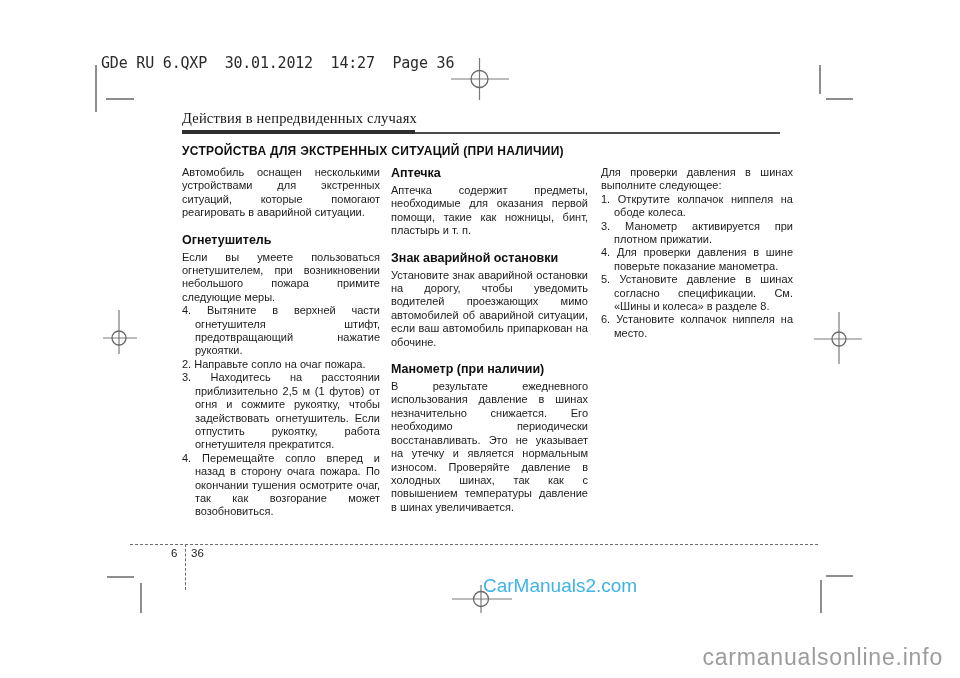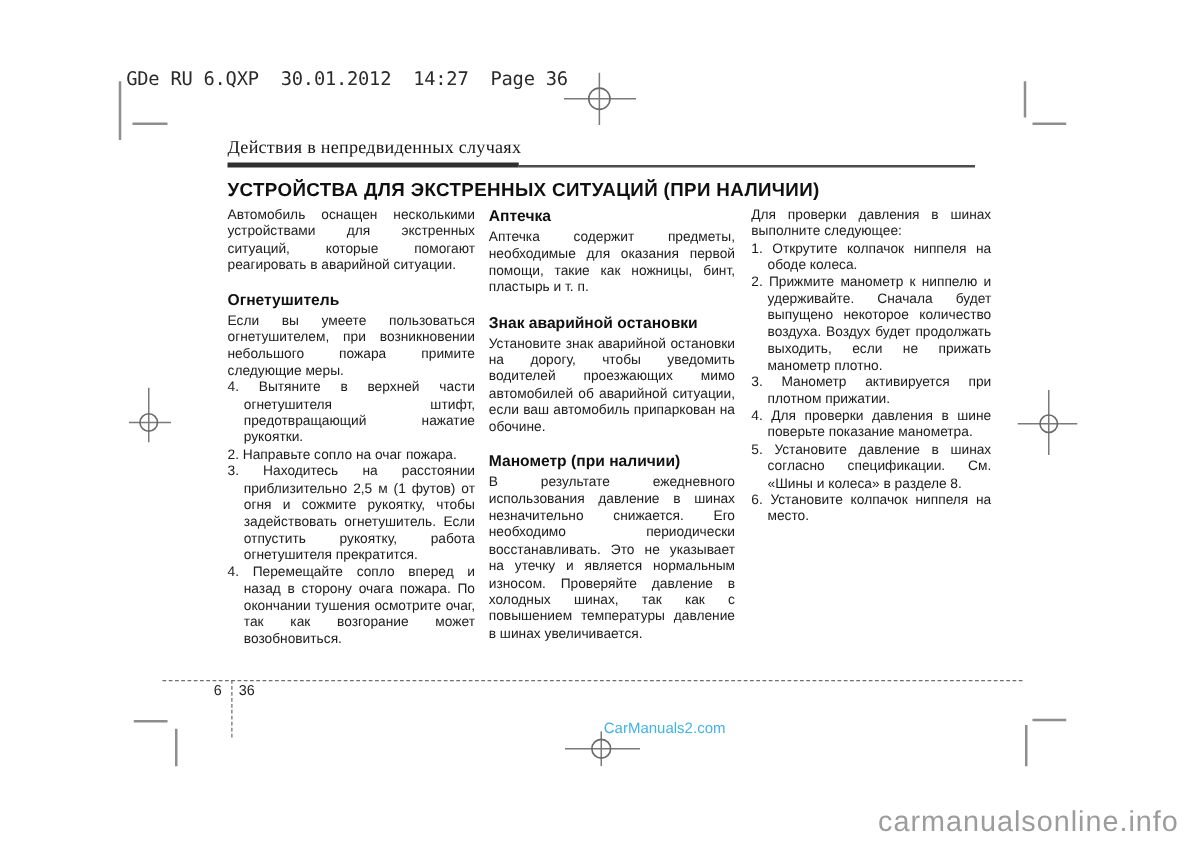--- a/index.html
+++ b/index.html
@@ -33,21 +33,21 @@
     font-family: "Liberation Serif", serif;
     font-size: 14.5px; color: #161616;
     white-space: nowrap; letter-spacing: 0.2px;
   }
   .rule-thick { left: 182px; top: 130px; width: 233px; height: 4px; background: #2f2f2f; }
   .rule-thin  { left: 415px; top: 132px; width: 365px; height: 2px; background: #4c4c4c; }
 
   
   .section-heading {
     left: 182px; top: 144px;
-    font-size: 15px; font-weight: bold;
+    font-size: 12px; font-weight: bold;
     letter-spacing: 0.3px; color: #101010;
     white-space: nowrap;
   }
 
   
   .col {
     top: 166px;
     font-size: 11px; line-height: 13.4px;
     text-align: justify;
     hyphens: none;
@@ -67,21 +67,21 @@
 
   
   .foot-dash-h { left: 130px; top: 544px; width: 688px; border-top: 1px dashed #6f6f6f; height: 0; }
   .foot-dash-v { left: 185px; top: 544px; height: 46px; border-left: 1px dashed #6f6f6f; width: 0; }
   .foot-num { font-size: 11.5px; color: #222; }
   .chapter-num { left: 171px; top: 547px; }
   .page-num { left: 191px; top: 547px; }
 
   .wm-blue {
     left: 483px; top: 575px;
-    font-size: 12px; color: #3fb3e6;
+    font-size: 19px; color: #3fb3e6;
     text-decoration: none; white-space: nowrap;
   }
   .wm-gray {
     right: 17px; top: 644px;
     font-size: 23px; color: #9c9c9c;
     letter-spacing: 0.8px; white-space: nowrap; margin-left: 11px;
   }
 </style>
 </head>
 <body>
@@ -147,21 +147,20 @@
   <p>Аптечка содержит предметы, необходимые для оказания первой помощи, такие как ножницы, бинт, пластырь и т. п.</p>
   <div class="sub-heading gap-before">Знак аварийной остановки</div>
   <p>Установите знак аварийной остановки на дорогу, чтобы уведомить водителей проезжающих мимо автомобилей об аварийной ситуации, если ваш автомобиль припаркован на обочине.</p>
   <div class="sub-heading gap-before">Манометр (при наличии)</div>
   <p>В результате ежедневного использования давление в шинах незначительно снижается. Его необходимо периодически восстанавливать. Это не указывает на утечку и является нормальным износом. Проверяйте давление в холодных шинах, так как с повышением температуры давление в шинах увеличивается.</p>
 </div>
 
 <div class="abs col col-3">
   <p>Для проверки давления в шинах выполните следующее:</p>
   <div class="li">1. Открутите колпачок ниппеля на ободе колеса.</div>
-  <div class="li">2. Прижмите манометр к ниппелю и удерживайте. Сначала будет выпущено некоторое количество воздуха. Воздух будет продолжать выходить, если не прижать манометр плотно.</div>
   <div class="li">3. Манометр активируется при плотном прижатии.</div>
   <div class="li">4. Для проверки давления в шине поверьте показание манометра.</div>
   <div class="li">5. Установите давление в шинах согласно спецификации. См. «Шины и колеса» в разделе 8.</div>
   <div class="li">6. Установите колпачок ниппеля на место.</div>
 </div>
 
 <div class="abs foot-dash-h"></div>
 <div class="abs foot-dash-v"></div>
 <div class="abs foot-num chapter-num">6</div>
 <div class="abs foot-num page-num">36</div>

